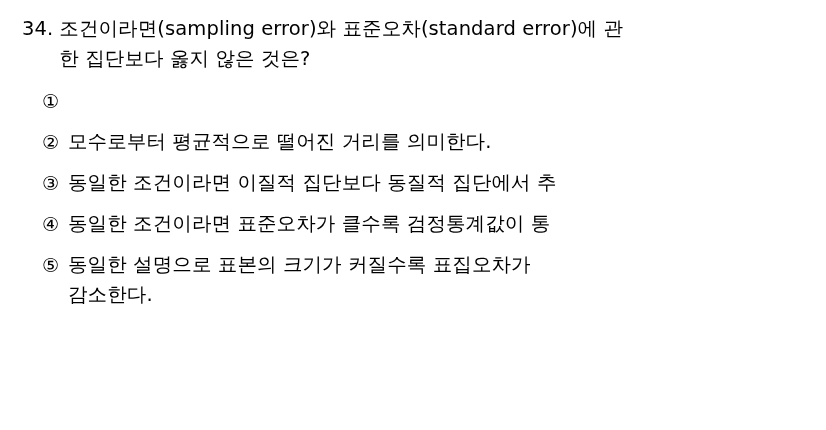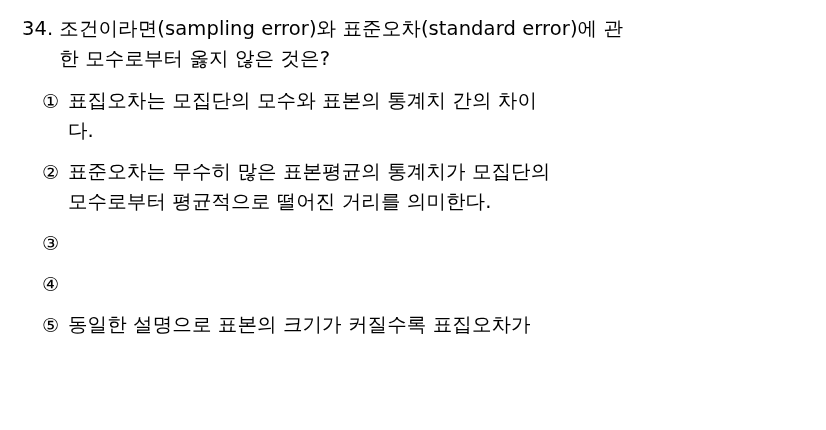--- a/index.html
+++ b/index.html
@@ -80,56 +80,54 @@
 </head>
 <body>
 
 <div class="page">
   <div class="question">
 
     <div class="q-head">
       <span class="q-number">34.</span>
       <span class="q-text">
         <span class="line">조건이라면(sampling error)와 표준오차(standard error)에 관</span>
-        <span class="line">한 모수로부터 옳지 않은 것은?</span>
+        <span class="line">한 집단보다 옳지 않은 것은?</span>
       </span>
     </div>
 
     <div class="choices">
 
       <div class="choice">
         <span class="choice-marker">①</span>
-        <span class="choice-body">
-          <span class="line justify">표집오차는 모집단의 모수와 표본의 통계치 간의 차이</span>
-          <span class="line">다.</span>
-        </span>
       </div>
 
       <div class="choice">
         <span class="choice-marker">②</span>
         <span class="choice-body">
-          <span class="line justify">표준오차는 무수히 많은 표본평균의 통계치가 모집단의</span>
           <span class="line">모수로부터 평균적으로 떨어진 거리를 의미한다.</span>
         </span>
       </div>
 
       <div class="choice">
         <span class="choice-marker">③</span>
         <span class="choice-body">
+          <span class="line justify">동일한 조건이라면 이질적 집단보다 동질적 집단에서 추</span>
         </span>
       </div>
 
       <div class="choice">
         <span class="choice-marker">④</span>
         <span class="choice-body">
+          <span class="line justify">동일한 조건이라면 표준오차가 클수록 검정통계값이 통</span>
         </span>
       </div>
 
       <div class="choice">
         <span class="choice-marker">⑤</span>
         <span class="choice-body">
           <span class="line justify">동일한 설명으로 표본의 크기가 커질수록 표집오차가</span>
+          <span class="line">감소한다.</span>
         </span>
       </div>
 
     </div>
   </div>
 </div>
 
 </body></html>

